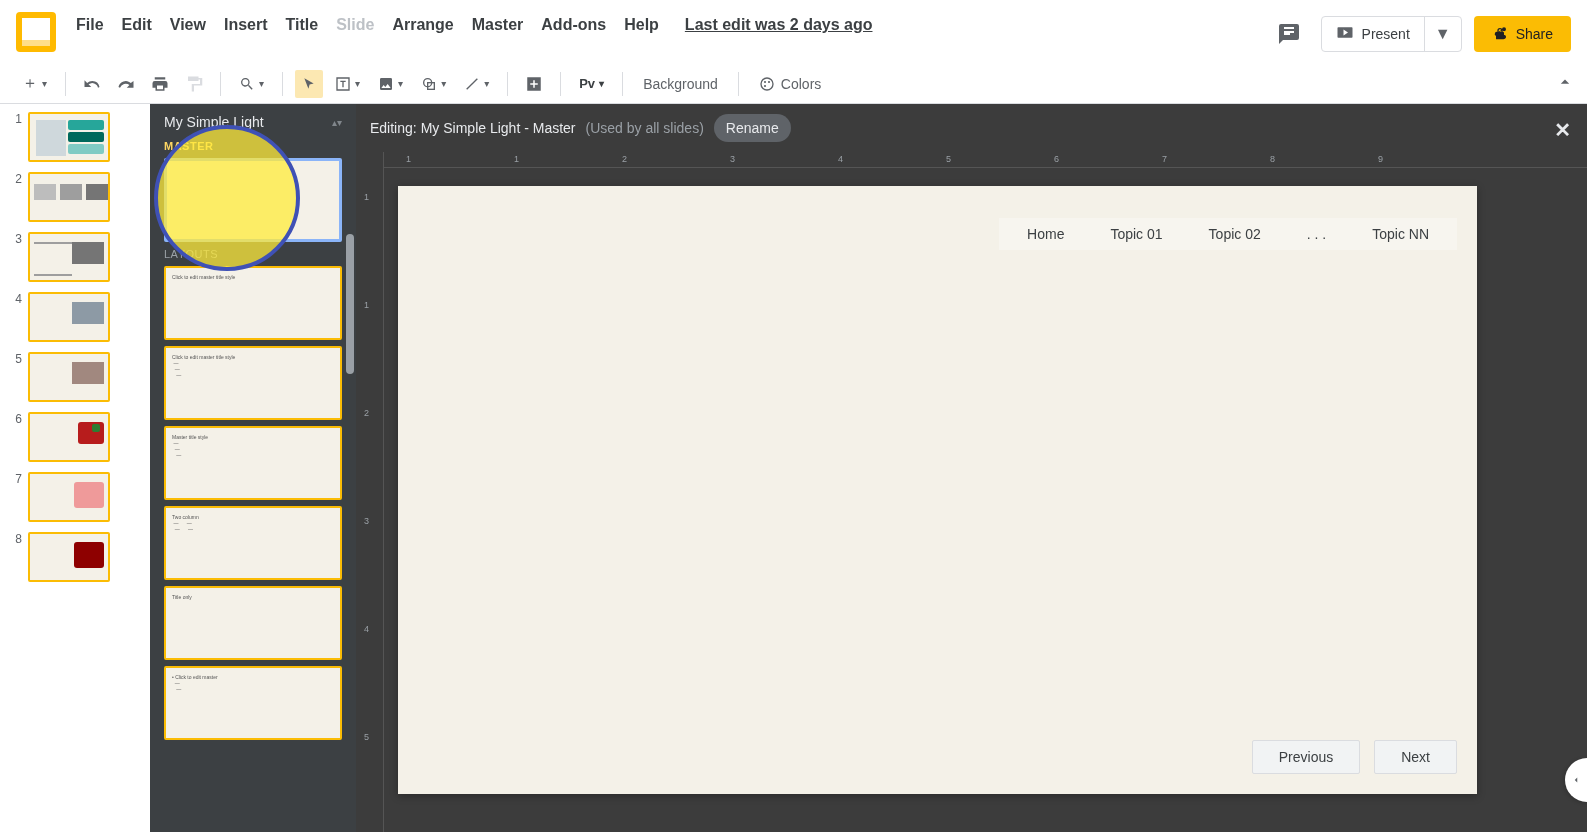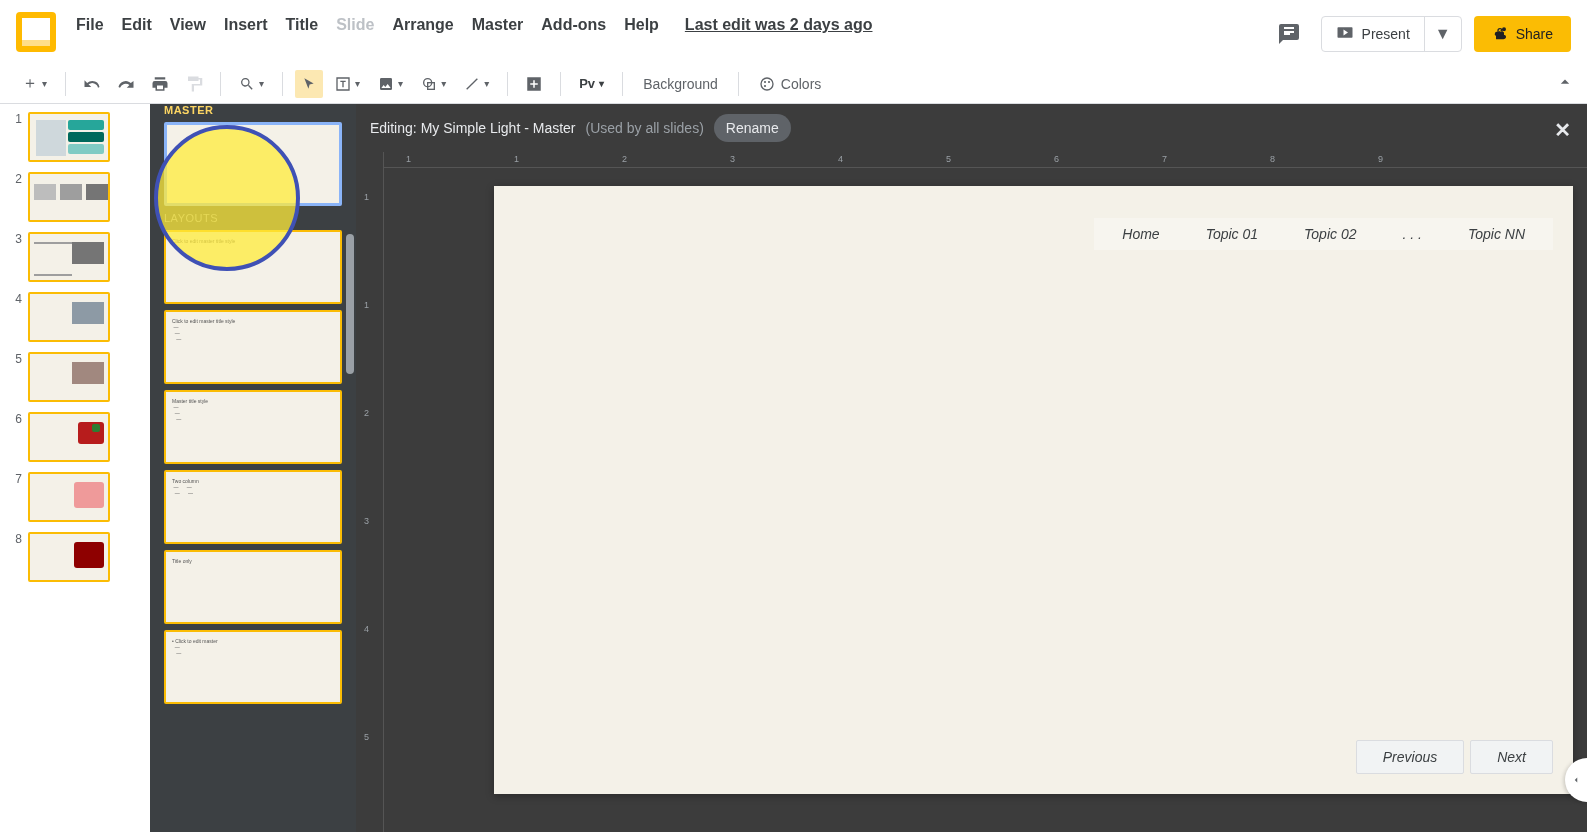--- a/index.html
+++ b/index.html
@@ -61,27 +61,27 @@
 
 
 .editor { flex: 1; background: #3c3c3c; display:flex; flex-direction:column; position:relative; }
 .editor-header { display:flex; align-items:center; gap:10px; padding: 10px 14px; color:#e8eaed; font-size: 14px; }
 .editor-header .sub { color:#9aa0a6; }
 .rename-btn { background:#5f6368; color:#e8eaed; border:none; padding: 6px 12px; border-radius:14px; font-size:14px; cursor:pointer;}
 .close-editor { position:absolute; right:16px; top:14px; color:#e8eaed; font-size:20px; cursor:pointer; font-weight:bold;}
 .ruler-v { width: 28px; background: #3c3c3c; border-right: 1px solid #555; position:relative;}
 .ruler-h { height: 16px; background: #3c3c3c; border-bottom: 1px solid #555; position:relative; font-size:9px; color:#9aa0a6;}
 .ruler-h .tick { position:absolute; top:2px;}
-.canvas-wrap { flex:1; padding: 18px 14px 18px 14px; display:flex; justify-content:flex-end; overflow:auto;font-style:italic;}
+.canvas-wrap { flex:1; padding: 18px 14px 18px 14px; display:flex; justify-content:flex-start; overflow:auto;}
 .canvas { background: #f4f1e8; width: 1079px; height: 608px; box-shadow: 0 2px 8px rgba(0,0,0,0.3); position:relative;}
 
 .nav-links { position:absolute; top: 32px; right: 20px; display:flex; gap:10px; background:rgba(255,255,255,0.3); padding: 4px 10px;}
 .nav-links span { font-size: 14px; color:#3c4043; padding: 4px 18px; cursor:pointer;}
 
-.prevnext { position:absolute; bottom: 20px; right: 20px; display:flex; gap:6px; }
+.prevnext { position:absolute; bottom: 20px; right: 20px; display:flex; gap:14px; }
 .pn-btn { background: #f1f3f4; border:1px solid #dadce0; color:#3c4043; padding: 8px 26px; border-radius:2px; font-size:14px; cursor:pointer;}
 
 
 .highlight-circle { position:absolute; left: 154px; top: 125px; width: 146px; height: 146px; border-radius:50%; background: rgba(255,235,59,0.75); border: 4px solid #3f51b5; z-index: 50; pointer-events:none;}
 
 .side-tab { position:absolute; right:0; bottom:30px; width:22px; height:44px; background:#fff; border-radius: 22px 0 0 22px; box-shadow: -1px 1px 4px rgba(0,0,0,0.2); display:flex; align-items:center; justify-content:center; color:#5f6368; cursor:pointer;}
 
 svg { display:block; }
 </style>
 </head>
@@ -278,20 +278,24 @@
       </div>
     <div class="slide-row">
         <span class="slide-num">8</span>
         <div class="slide-thumb">
           <div class="mini" style="right:4px;top:8px;width:30px;height:26px;background:#8e0000;border-radius:3px;"></div>
         </div>
       </div>
   </div>
 
   <div class="master-panel">
+    <div class="master-header">
+      <span>My Simple Light</span>
+      <span class="master-header-updown">▴▾</span>
+    </div>
     <div class="master-label">MASTER</div>
     <div class="master-thumb"></div>
     <div class="layouts-label">LAYOUTS</div>
     <div class="layout-thumb">
         <div style="position:absolute;left:6px;top:6px;right:6px;font-size:5px;color:#555;">Click to edit master title style</div>
       </div>
     <div class="layout-thumb">
         <div style="position:absolute;left:6px;top:6px;font-size:5px;color:#555;">Click to edit master title style<br>&nbsp;—<br>&nbsp;&nbsp;—<br>&nbsp;&nbsp;&nbsp;—</div>
       </div>
     <div class="layout-thumb">

